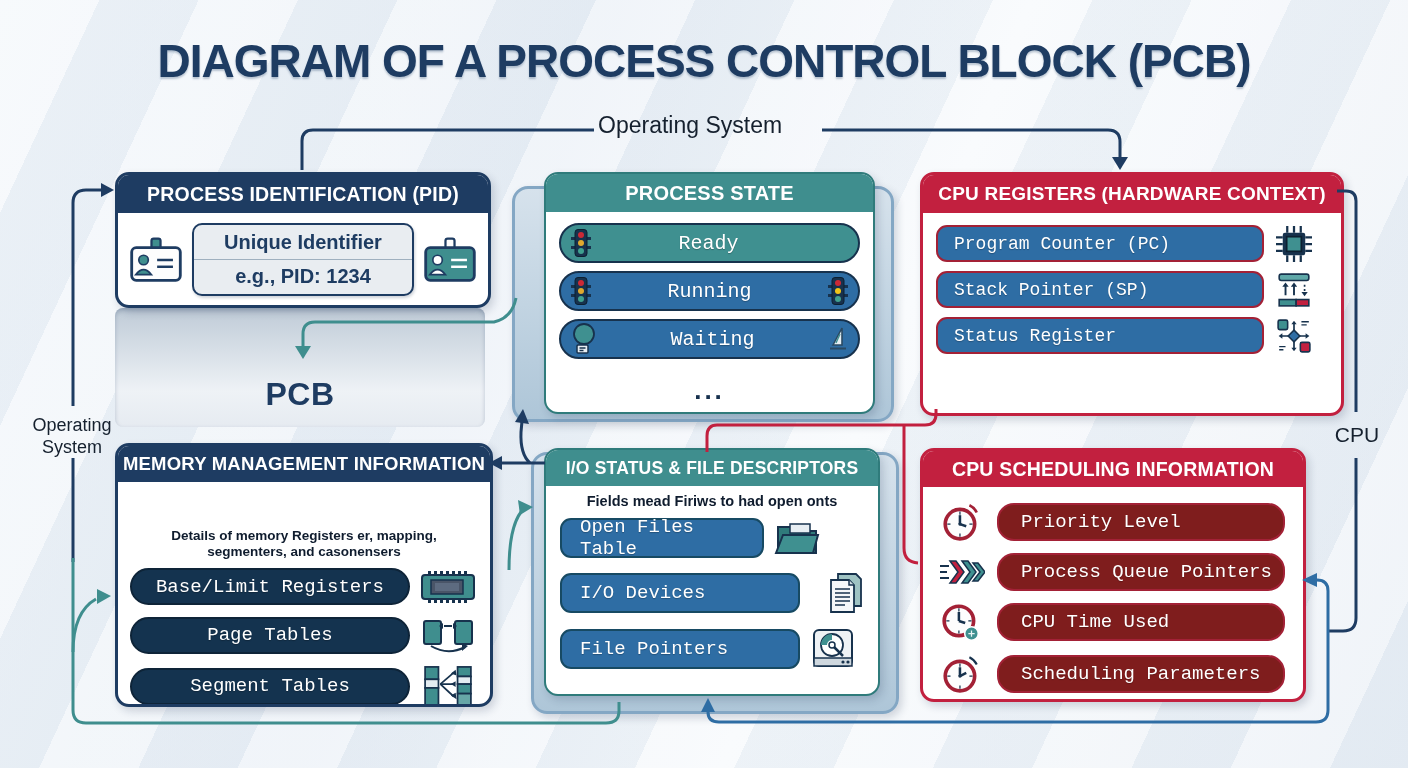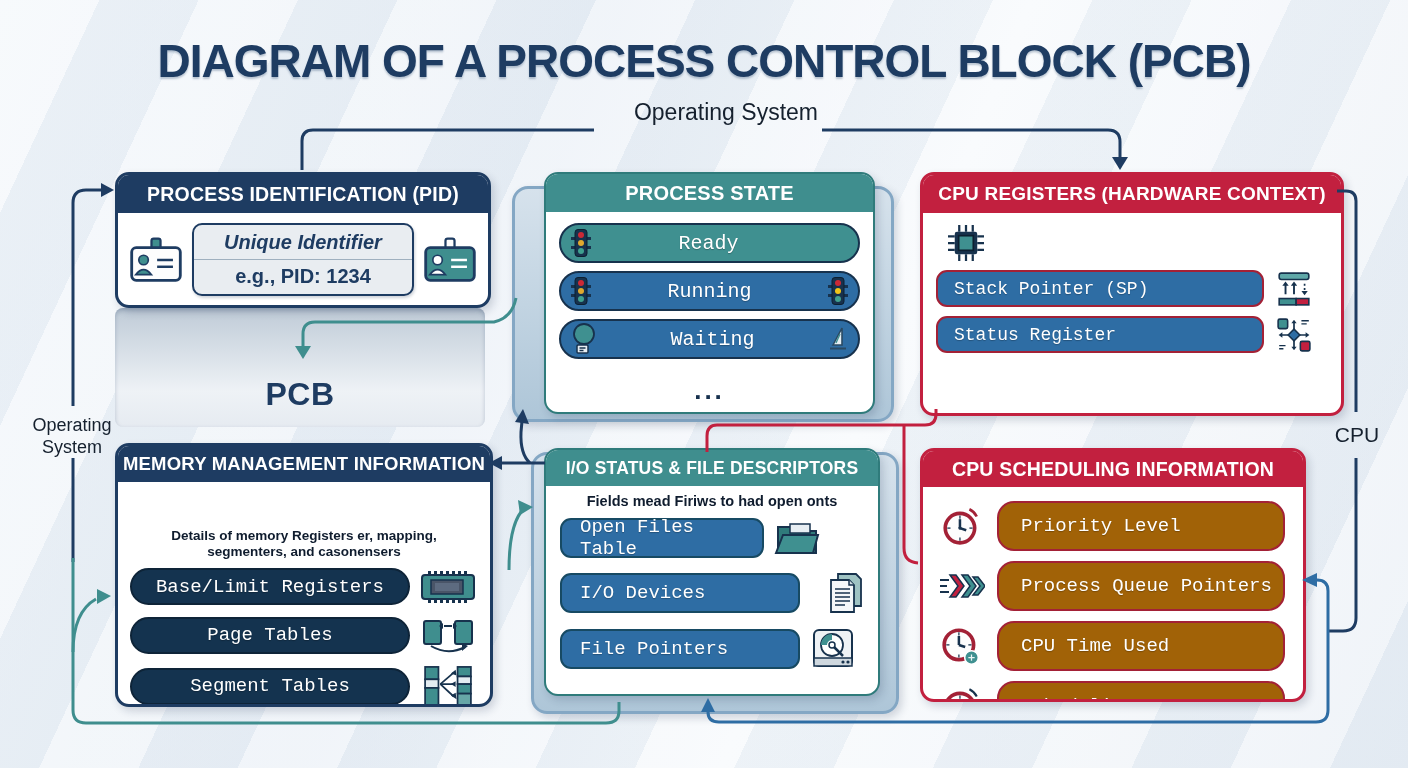--- a/index.html
+++ b/index.html
@@ -4,21 +4,21 @@
 <style>
   html,body{margin:0;padding:0;background:#dfe7ee;font-family:"Liberation Sans",sans-serif;}
   .canvas{position:relative;width:1408px;height:768px;overflow:hidden;
     background:linear-gradient(112deg,#f3f7fb 0%,#e9eff6 35%,#f6f9fc 60%,#e8eef5 100%);}
   .canvas::before{content:"";position:absolute;inset:0;
     background:repeating-linear-gradient(115deg,rgba(255,255,255,.35) 0 90px,rgba(210,222,233,.25) 90px 180px);}
   
   .title{position:absolute;left:0;top:34px;width:100%;text-align:center;
     font-size:46px;font-weight:800;letter-spacing:-1px;color:#1e3c62;
     text-shadow:0 2px 2px rgba(30,60,100,.28);z-index:3;}
-  .toplabel{position:absolute;left:598px;top:99px;width:220px;text-align:right;
+  .toplabel{position:absolute;left:598px;top:112px;width:220px;text-align:left;
     font-size:23px;font-weight:500;color:#15202e;z-index:3;}
   .sidelabel{position:absolute;color:#15202e;font-weight:500;z-index:3;text-align:center;}
   .os-side{left:18px;top:414px;width:108px;font-size:18px;line-height:22px;}
   .cpu-side{left:1330px;top:423px;width:54px;font-size:21px;}
   
   .connectors{position:absolute;inset:0;z-index:4;pointer-events:none;}
   
   .box{position:absolute;border-radius:14px;background:#fff;z-index:3;
     box-shadow:3px 4px 8px rgba(20,40,70,.18);overflow:hidden;}
   .box-hd{display:flex;align-items:center;justify-content:center;color:#fff;font-weight:700;letter-spacing:.2px;}
@@ -42,22 +42,22 @@
   .pill-state{height:40px;border-radius:20px;justify-content:space-between;
     padding:0 10px;font-size:20px;font-weight:500;border:2px solid #17324d;}
   .st-teal{background:#3f9090;}
   .st-blue{background:#2e6da4;}
   .pill-mem{height:37px;border-radius:19px;justify-content:center;font-size:19px;font-weight:500;
     background:#14334f;border:2px solid #0e2438;}
   .pill-cpu{height:37px;border-radius:11px;font-size:18px;font-weight:500;
     background:#2e6da4;border:2.5px solid #a32136;padding-left:16px;}
   .pill-io{height:40px;border-radius:11px;font-size:19px;font-weight:500;
     background:#2e6da4;border:2px solid #174a63;padding-left:18px;}
-  .pill-sch{height:50px;border-radius:17px;font-size:19px;font-weight:500;
-    background:#a16207;border:2.5px solid #a32136;padding-left:22px;}
+  .pill-sch{height:38px;border-radius:17px;font-size:19px;font-weight:500;
+    background:#7f1d1d;border:2.5px solid #a32136;padding-left:22px;}
   .ellipsis{text-align:center;font-size:26px;font-weight:800;color:#16304d;letter-spacing:3px;line-height:10px;}
   .subtitle{ text-align:center;color:#0f1c2e;font-weight:700;}
   .statecenter{flex:1;text-align:center;}
   .spacer{width:22px;}
   svg{display:block;}
 </style>
 </head>
 <body>
 
 <div class="canvas">
@@ -118,21 +118,21 @@
     <div style="display:flex;align-items:center;justify-content:space-between;padding:10px 12px;">
       <svg width="52" height="46" viewBox="0 0 46 40">
         <rect x="19" y="1" width="8" height="10" rx="2" fill="#3f8e8e" stroke="#1e3c62" stroke-width="2"></rect>
         <rect x="1.5" y="9" width="43" height="29" rx="4" fill="#fdfdfd" stroke="#1e3c62" stroke-width="2.5"></rect>
         <circle cx="12" cy="20" r="4.2" fill="#3f8e8e" stroke="#1e3c62" stroke-width="1.5"></circle>
         <path d="M5,33 Q12,24 19,33 Z" fill="#3f8e8e" stroke="#1e3c62" stroke-width="1.5"></path>
         <line x1="24" y1="20" x2="38" y2="20" stroke="#1e3c62" stroke-width="2.2"></line>
         <line x1="24" y1="26" x2="38" y2="26" stroke="#1e3c62" stroke-width="2.2"></line>
       </svg>
       <div style="width:218px;border:2.5px solid #1e3c62;border-radius:10px;background:#e9edf1;text-align:center;padding:4px 0;box-shadow:1px 2px 3px rgba(20,40,70,.2);">
-        <div style="font-size:20px;font-weight:600;color:#1e3c62;padding:2px 0 5px;font-style:italic;">Unique Identifier</div>
+        <div style="font-size:20px;font-weight:600;color:#1e3c62;padding:2px 0 5px;">Unique Identifier</div>
         <div style="font-size:20px;font-weight:600;color:#1e3c62;border-top:1.5px solid #9fb0bf;padding:5px 0 2px;">e.g., PID: 1234</div>
       </div>
       <svg width="52" height="46" viewBox="0 0 46 40">
         <rect x="19" y="1" width="8" height="10" rx="2" fill="#fdfdfd" stroke="#1e3c62" stroke-width="2"></rect>
         <rect x="1.5" y="9" width="43" height="29" rx="4" fill="#3f8e8e" stroke="#1e3c62" stroke-width="2.5"></rect>
         <circle cx="12" cy="20" r="4.2" fill="#fff" stroke="#1e3c62" stroke-width="1.5"></circle>
         <path d="M5,33 Q12,24 19,33 Z" fill="#fff" stroke="#1e3c62" stroke-width="1.5"></path>
         <line x1="24" y1="20" x2="38" y2="20" stroke="#fff" stroke-width="2.2"></line>
         <line x1="24" y1="26" x2="38" y2="26" stroke="#fff" stroke-width="2.2"></line>
       </svg>
@@ -330,20 +330,23 @@
       </div>
     </div>
   </div>
 
   <div class="box red-b" style="left:920px;top:172px;width:418px;height:238px;">
     <div class="box-hd hd-red" style="height:38px;font-size:19px;">
       <span>CPU REGISTERS (HARDWARE CONTEXT)</span>
     </div>
     <div style="padding:12px 0 0 13px;">
       <div style="display:flex;align-items:center;margin-bottom:9px;">
+        <div class="pill pill-cpu" style="width:328px;">
+          <span>Program Counter (PC)</span>
+        </div>
         <svg width="36" height="36" viewBox="0 0 32 32" style="margin-left:12px;">
           <g stroke="#17324d" stroke-width="2">
               <line x1="10" y1="0" x2="10" y2="6"></line>
               <line x1="16" y1="0" x2="16" y2="6"></line>
               <line x1="22" y1="0" x2="22" y2="6"></line>
               <line x1="10" y1="26" x2="10" y2="32"></line>
               <line x1="16" y1="26" x2="16" y2="32"></line>
               <line x1="22" y1="26" x2="22" y2="32"></line>
               <line x1="0" y1="10" x2="6" y2="10"></line>
               <line x1="0" y1="16" x2="6" y2="16"></line>

